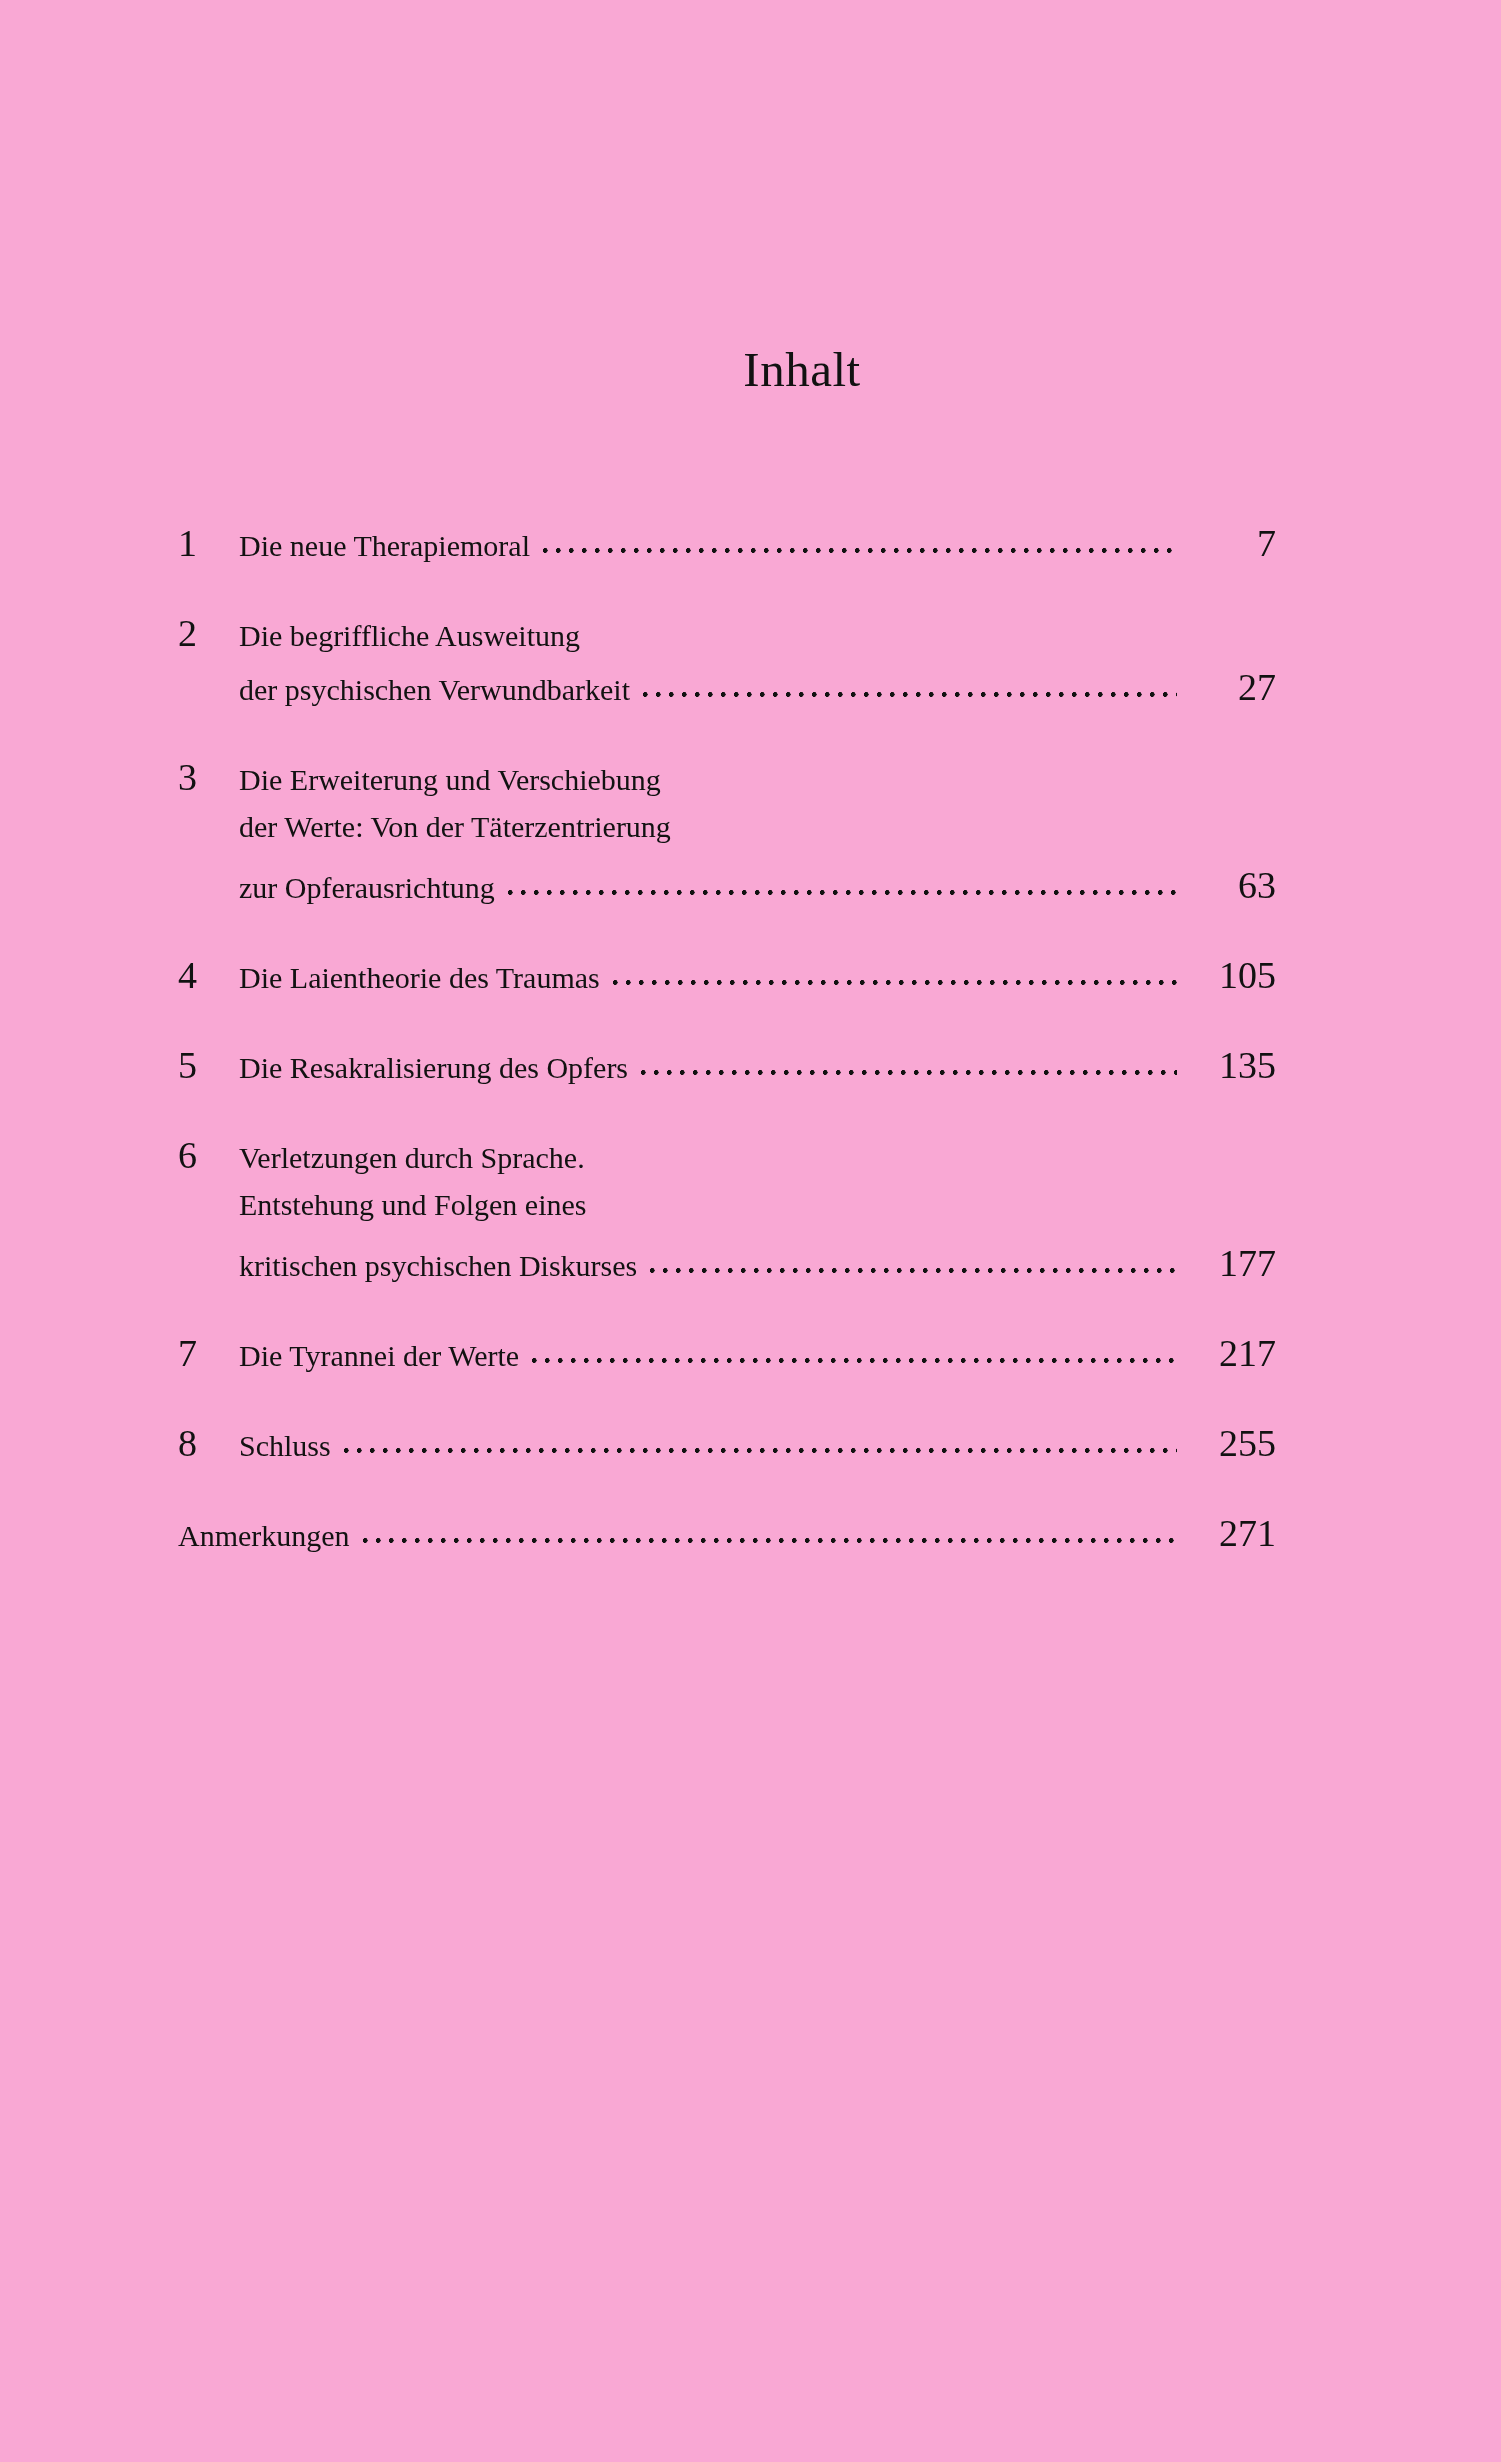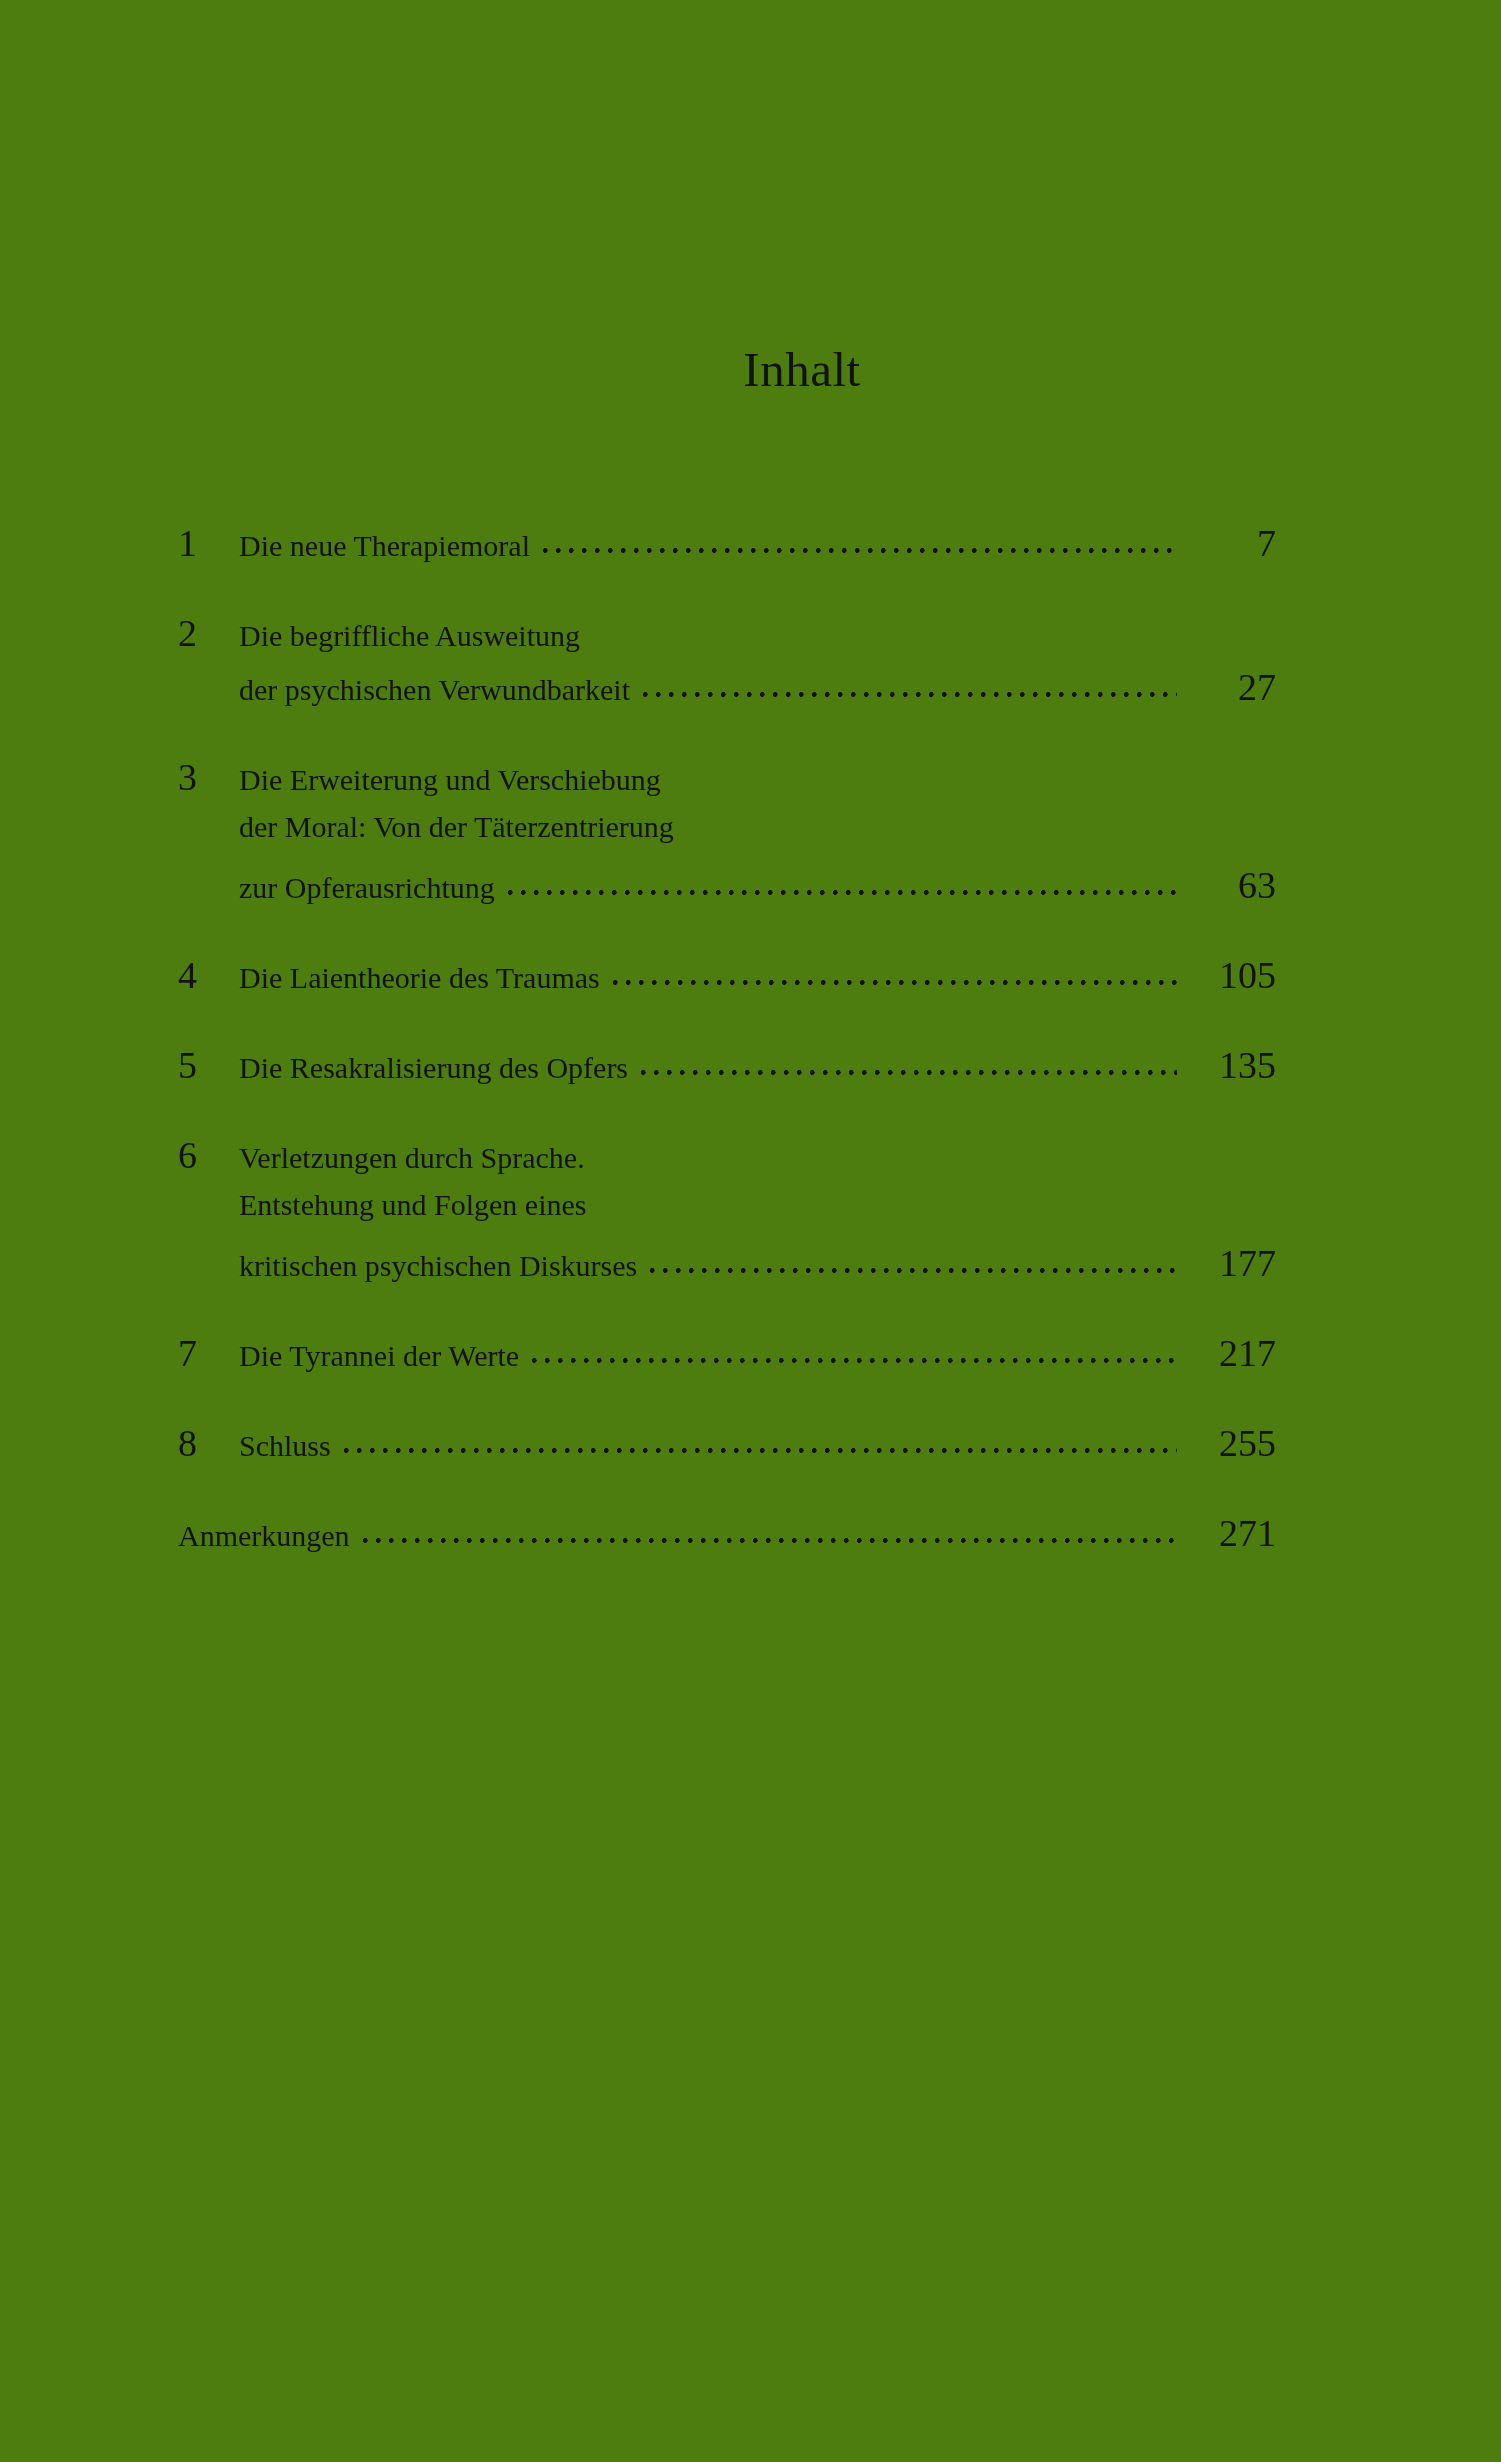--- a/index.html
+++ b/index.html
@@ -12,21 +12,21 @@
     height: 2462px;
     font-family: "Liberation Serif", "DejaVu Serif", serif;
     color: #111111;
     -webkit-font-smoothing: antialiased;
   }
 
   .page {
     position: relative;
     width: 1501px;
     height: 2462px;
-    background: #4d7c0f;
+    background: #f9a8d4;
     overflow: hidden;
   }
 
   
   .toc-title {
     position: absolute;
     left: 0;
     top: 345px;
     width: 1501px;
     text-align: center;
@@ -138,21 +138,21 @@
       </div>
       <div class="entry">
         <div class="entry-line">
           <span class="num">3</span>
           <span class="label">Die Erweiterung und Verschiebung</span>
           <span class="leader hidden"></span>
           <span class="pageno empty"></span>
         </div>
         <div class="entry-line">
           <span class="num"></span>
-          <span class="label">der Moral: Von der Täterzentrierung</span>
+          <span class="label">der Werte: Von der Täterzentrierung</span>
           <span class="leader hidden"></span>
           <span class="pageno empty"></span>
         </div>
         <div class="entry-line">
           <span class="num"></span>
           <span class="label">zur Opferausrichtung</span>
           <span class="leader"></span>
           <span class="pageno">63</span>
         </div>
       </div>

